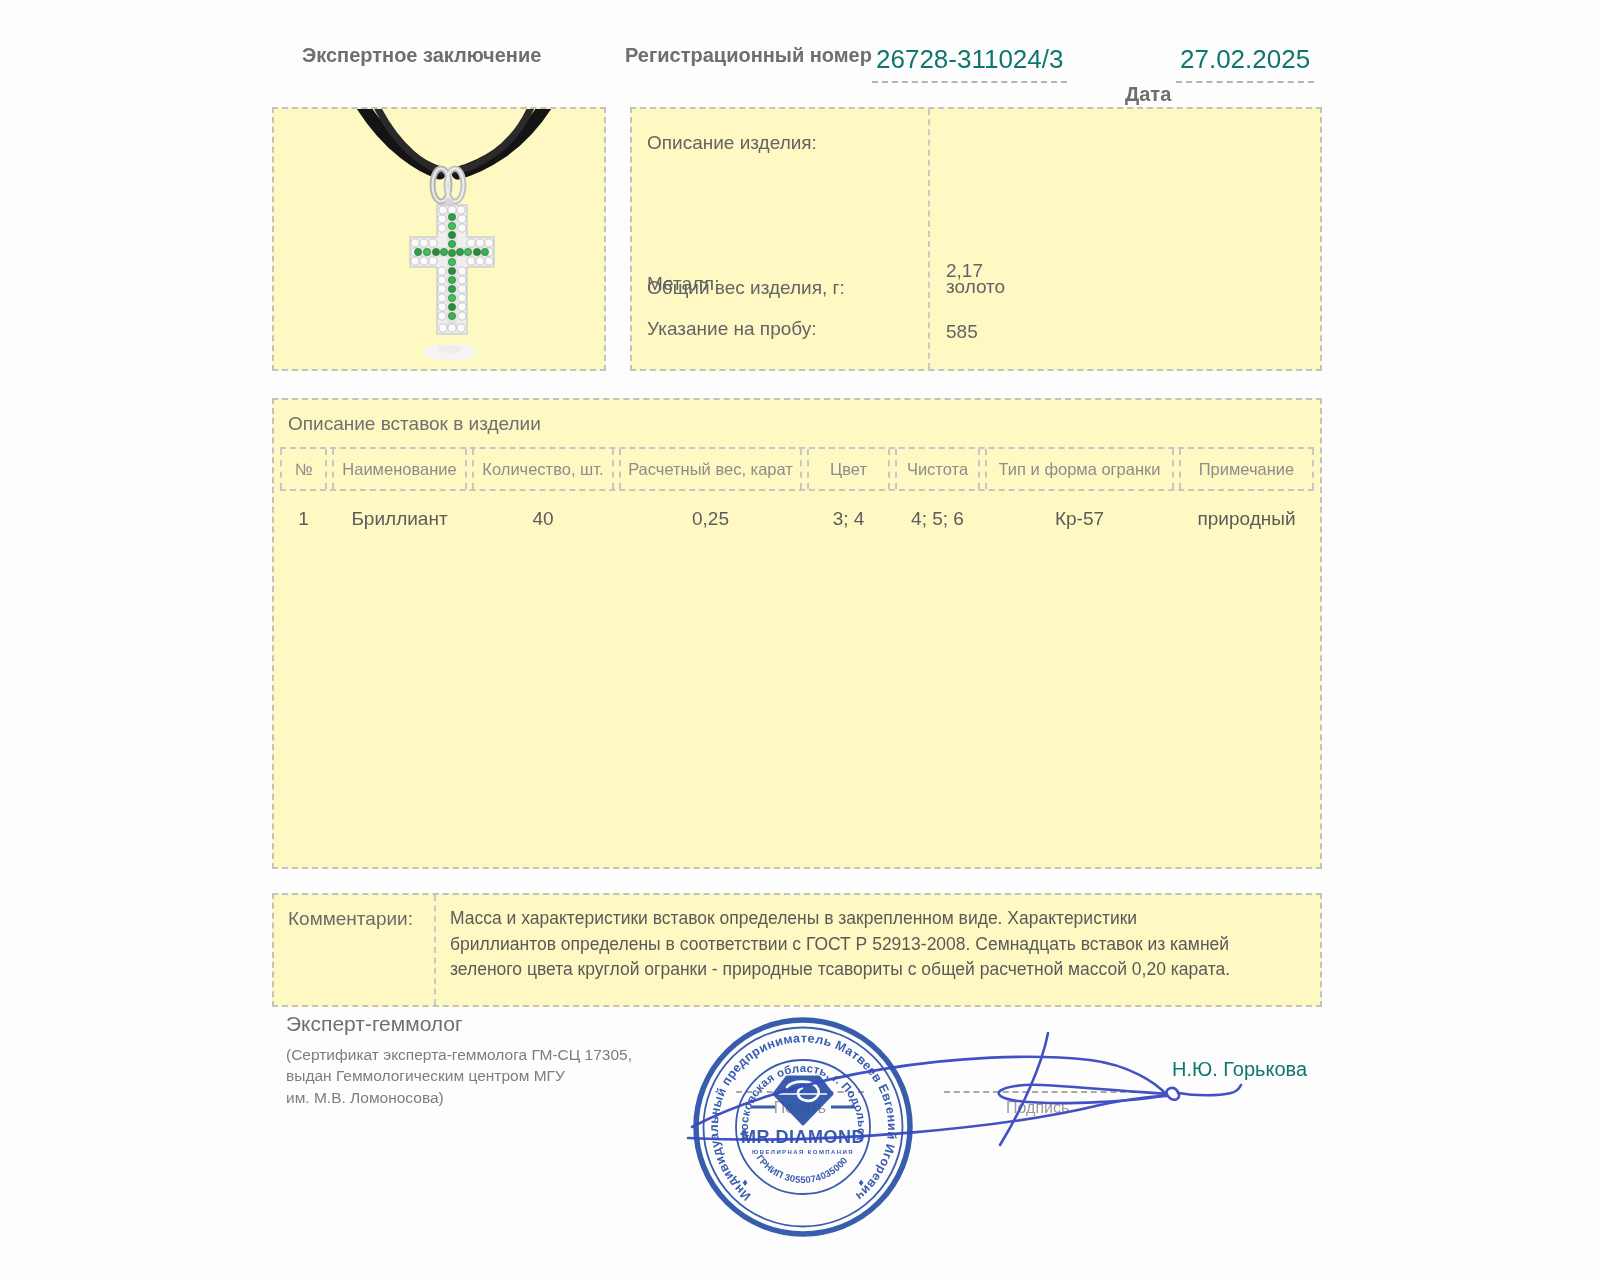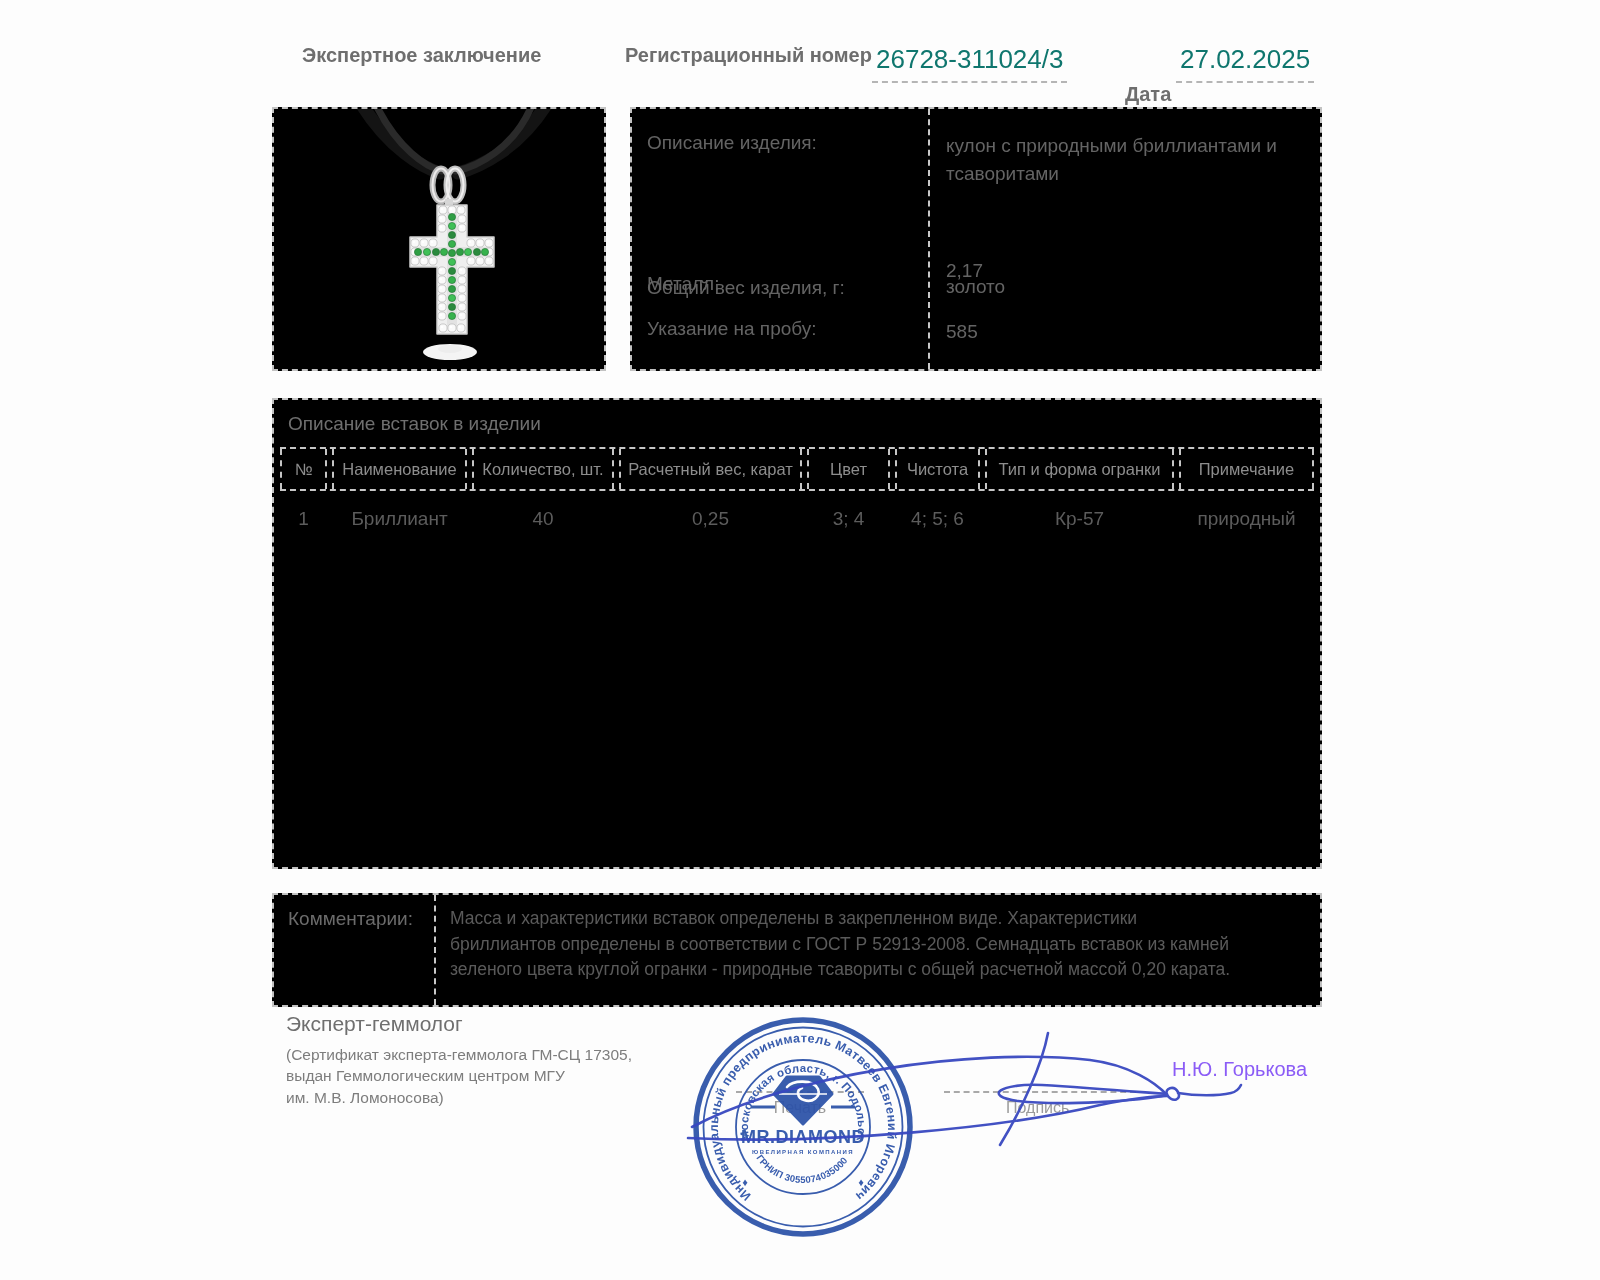--- a/index.html
+++ b/index.html
@@ -10,21 +10,21 @@
     color:#606060;
   }
   .abs { position:absolute; }
 
   
   .hdr-bold { font-size:20px; font-weight:700; color:#6e6e6e; white-space:nowrap; }
   .hdr-val  { font-size:26px; color:#0f766e; white-space:nowrap;
               border-bottom:2px dashed #b5b5b5; padding:0 4px 6px 4px; }
 
   
-  .dbox { border:2px dashed #c2c2c2; background:#000000; box-sizing:border-box; }
+  .dbox { border:2px dashed #c2c2c2; background:#fef9c3; box-sizing:border-box; }
 
   
   .desc-divider { border-left:2px dashed #c9c9c9; }
   .desc-label { font-size:19px; color:#646464; }
   .desc-value { font-size:19px; color:#646464; line-height:1.45; }
 
   
   .tbl-title { font-size:19px; color:#6f6f6f; }
   .tbl-row   { display:flex; gap:5px; box-sizing:border-box; }
   .tbl-head  { border-top:2px dashed #c6c6c6; border-bottom:2px dashed #c6c6c6; }
@@ -43,21 +43,21 @@
   
   .cmt-label { font-size:19px; color:#6b6b6b; }
   .cmt-text  { font-size:17.5px; color:#5a5a5a; line-height:1.47; }
   .cmt-divider { border-right:2px dashed #c9c9c9; }
 
   
   .expert-title { font-size:21px; color:#6f6f6f; }
   .expert-cert  { font-size:15.5px; color:#7d7d7d; line-height:1.38; }
   .sig-line  { border-top:2px dashed #a9a9a9; }
   .sig-label { font-size:16px; color:#9b9b9b; }
-  .signer-name { font-size:20px; color:#8b5cf6; white-space:nowrap;text-align:center; }
+  .signer-name { font-size:20px; color:#0f766e; white-space:nowrap;text-align:center; }
   .stamp-svg { opacity:0.93; }
 </style>
 </head>
 <body>
 
 <div class="page">
 
   <div class="abs hdr-bold" style="left:270px; top:44px;margin-left:32px;">Экспертное заключение</div>
   <div class="abs hdr-bold" style="left:625px; top:44px;">Регистрационный номер</div>
   <div class="abs hdr-val" style="left:872px; top:44px; min-width:165px;">26728-311024/3</div>
@@ -180,21 +180,20 @@
 
       <ellipse cx="176" cy="243" rx="27" ry="8" fill="#f4f4f4"></ellipse>
       <ellipse cx="176" cy="240" rx="12" ry="4" fill="#ededed"></ellipse>
     </svg>
   </div>
 
   <div class="abs dbox" style="left:630px; top:107px; width:692px; height:264px;">
     <div class="abs desc-divider" style="left:296px; top:0; bottom:0;"></div>
 
     <div class="abs desc-label" style="left:15px; top:23px;">Описание изделия:</div>
-    <div class="abs desc-value" style="left:314px; top:23px; width:352px;">кулон с природными бриллиантами и тсаворитами</div>
 
     <div class="abs desc-label" style="left:15px; top:120px;margin-top:48px;">Общий вес изделия, г:</div>
     <div class="abs desc-value" style="left:314px; top:120px;margin-top:28px;">2,17</div>
 
     <div class="abs desc-label" style="left:15px; top:164px;">Металл:</div>
     <div class="abs desc-value" style="left:314px; top:164px;">золото</div>
 
     <div class="abs desc-label" style="left:15px; top:209px;">Указание на пробу:</div>
     <div class="abs desc-value" style="left:314px; top:209px;">585</div>
   </div>

